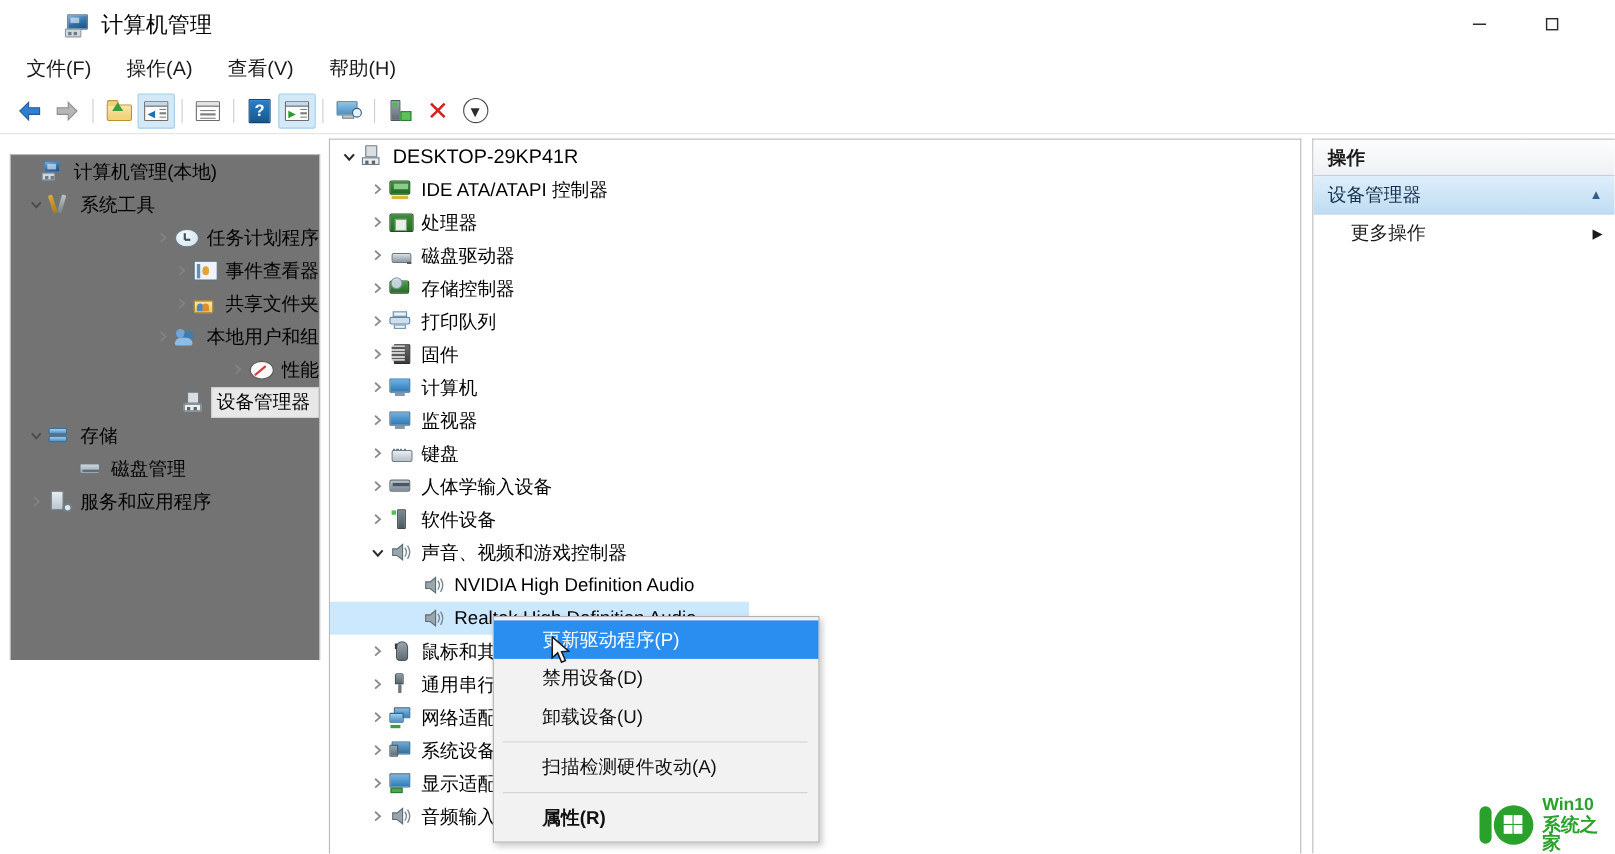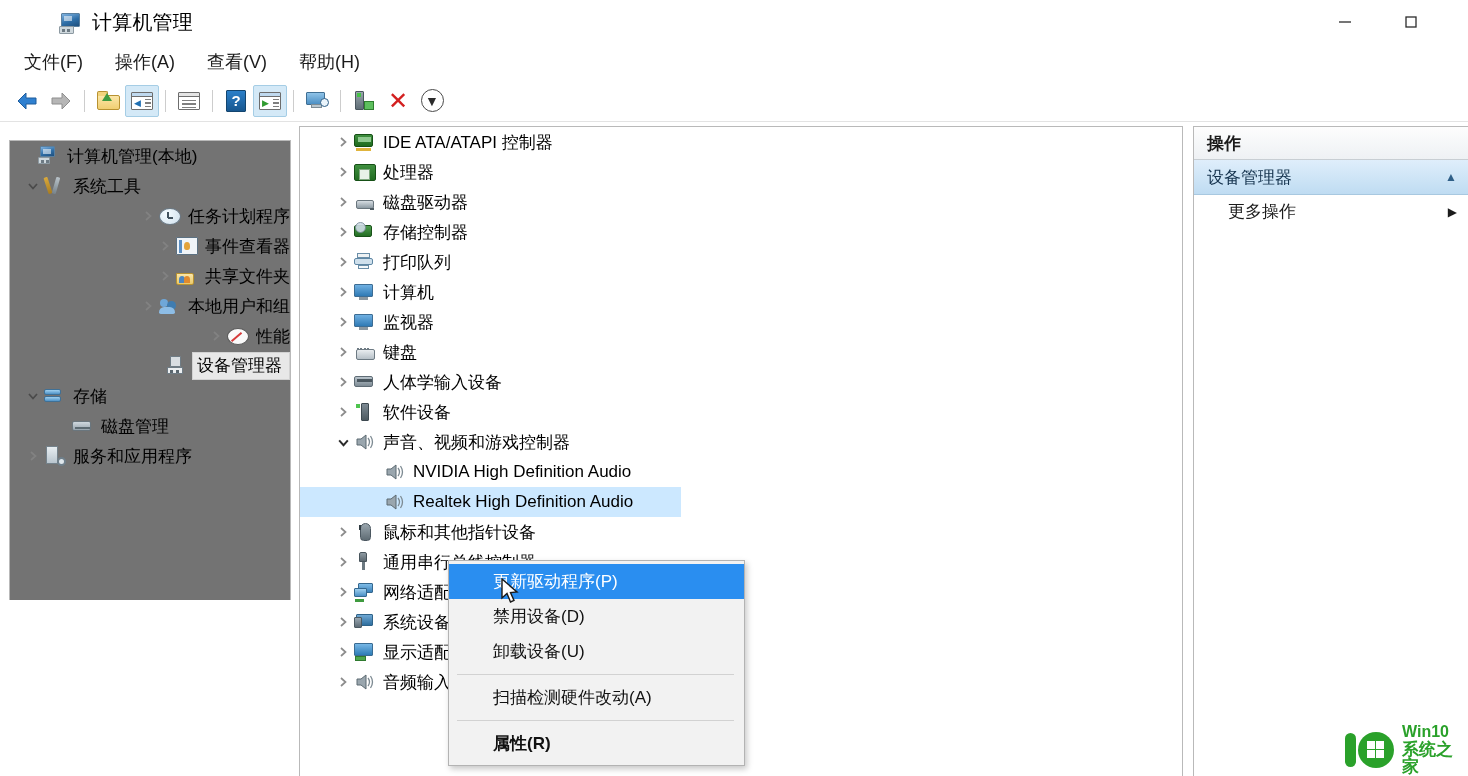--- a/index.html
+++ b/index.html
@@ -841,20 +841,32 @@
       <span class="ico s ic-services">
         <span class="sv"></span>
           <span class="gr"></span>
       </span>
       <span class="lbl">服务和应用程序</span>
     </div>
   </div>
 
   <div class="main-panel">
 
+    <div class="row mind0">
+      <span class="twisty">
+        <svg width="13" height="13" viewBox="0 0 12 12">
+            <path d="M2 4 L6 8.5 L10 4" fill="none" stroke="#2b2b2b" stroke-width="1.8"></path>
+          </svg>
+      </span>
+      <span class="ico s ic-devmgr">
+        <span class="mon"></span>
+          <span class="bs"></span>
+      </span>
+      <span class="lbl" style="font-size:18px">DESKTOP-29KP41R</span>
+    </div>
 
     <div class="row mind1">
       <span class="twisty">
         <svg width="12" height="12" viewBox="0 0 12 12">
             <path d="M4 2 L8.5 6 L4 10" fill="none" stroke="#8c8c8c" stroke-width="1.7"></path>
           </svg>
       </span>
       <span class="ico s ic-ide">
         <span class="c"></span>
           <span class="p"></span>
@@ -904,20 +916,31 @@
           </svg>
       </span>
       <span class="ico s ic-printer">
         <span class="top"></span>
           <span class="mid"></span>
           <span class="bot"></span>
       </span>
       <span class="lbl">打印队列</span>
     </div>
 
+    <div class="row mind1">
+      <span class="twisty">
+        <svg width="12" height="12" viewBox="0 0 12 12">
+            <path d="M4 2 L8.5 6 L4 10" fill="none" stroke="#8c8c8c" stroke-width="1.7"></path>
+          </svg>
+      </span>
+      <span class="ico s">
+          <span class="ic-firmware"></span>
+        </span>
+      <span class="lbl">固件</span>
+    </div>
 
     <div class="row mind1">
       <span class="twisty">
         <svg width="12" height="12" viewBox="0 0 12 12">
             <path d="M4 2 L8.5 6 L4 10" fill="none" stroke="#8c8c8c" stroke-width="1.7"></path>
           </svg>
       </span>
       <span class="ico s ic-monitor">
         <span class="m"></span>
           <span class="st"></span>

